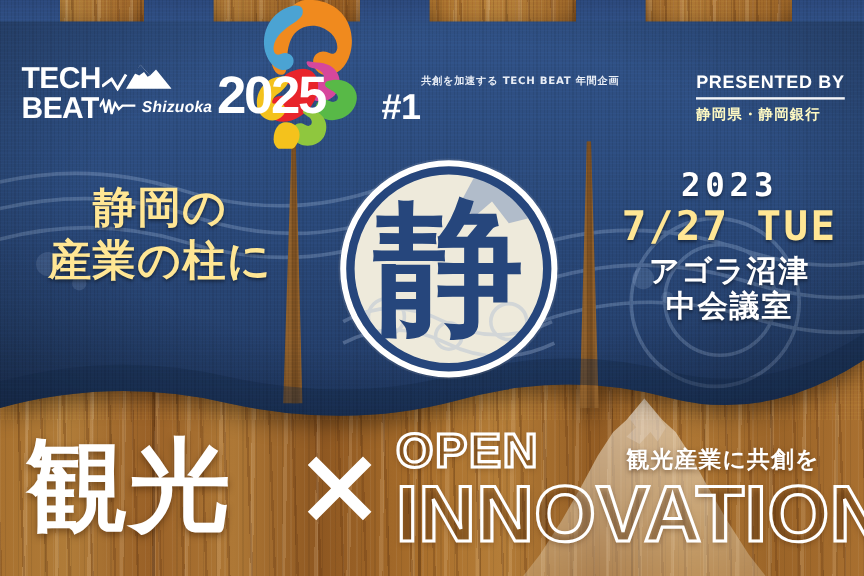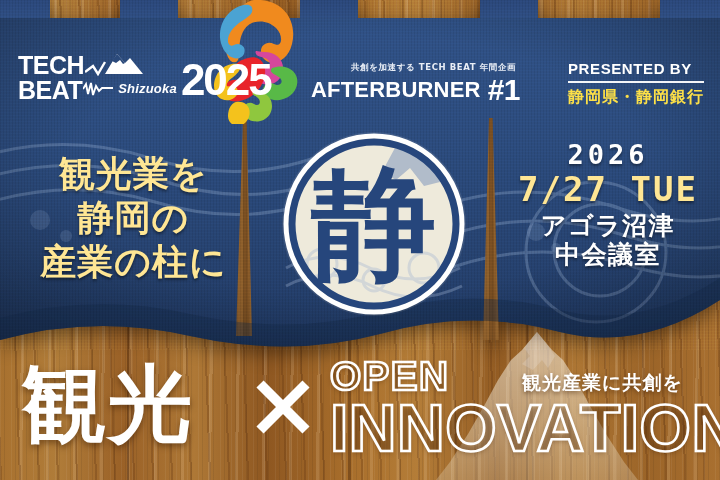--- a/index.html
+++ b/index.html
@@ -106,21 +106,21 @@
   }
   .ab-no{
     color:#ffffff;font-weight:bold;font-size:30px;margin-left:7px;
     letter-spacing:-.5px;line-height:.9;
   }
 
   
   .pb{position:absolute;right:16px;top:60px;text-align:left;}
   .pb-en{color:#ffffff;font-weight:bold;font-size:15px;letter-spacing:.6px;}
   .pb-rule{height:2px;background:#ffffff;margin:4px 0 4px auto;width:100%;opacity:.95;}
-  .pb-jp{color:#fde047;font-weight:bold;font-size:16px;letter-spacing:1px;
+  .pb-jp{color:#fef9c3;font-weight:bold;font-size:12px;letter-spacing:1px;
          font-family:"DejaVu Sans",sans-serif;white-space:nowrap;}
 
   
   .headline{position:absolute;left:26px;top:152px;width:215px;text-align:center;}
   .headline div{
     color:#ffe694;font-weight:bold;font-size:36px;line-height:1.22;
     font-family:"DejaVu Sans",sans-serif;letter-spacing:1px;
     text-shadow:0 2px 3px rgba(0,0,0,.45);
   }
 
@@ -322,39 +322,37 @@
           </svg>
           <span class="tb-shizuoka">Shizuoka</span>
         </div>
       </div>
       <span class="tb-year">2025</span>
     </div>
 
     <div class="ab">
       <div class="ab-sup">共創を加速する TECH BEAT 年間企画</div>
       <div class="ab-row">
-        <span class="ab-main">AFTERBURNER</span>
         <span class="ab-no">#1</span>
       </div>
     </div>
 
     <div class="pb">
       <div class="pb-en">PRESENTED BY</div>
       <div class="pb-rule"></div>
       <div class="pb-jp">静岡県・静岡銀行</div>
     </div>
 
     <div class="headline">
-      <div>観光業を</div>
       <div>静岡の</div>
       <div>産業の柱に</div>
     </div>
 
     <div class="datebox">
-      <div class="d-year">2026</div>
+      <div class="d-year">2023</div>
       <div class="d-day">7/27 TUE</div>
       <div class="d-venue">アゴラ沼津</div>
       <div class="d-venue" style="margin-top:0">中会議室</div>
     </div>
 
     <div class="bottom">
       <div class="kanko">観光</div>
 
       <svg class="times" viewBox="0 0 62 62">
         <path d="M8 8 L54 54 M54 8 L8 54" stroke="#ffffff" stroke-width="10" stroke-linecap="butt" fill="none"></path>

